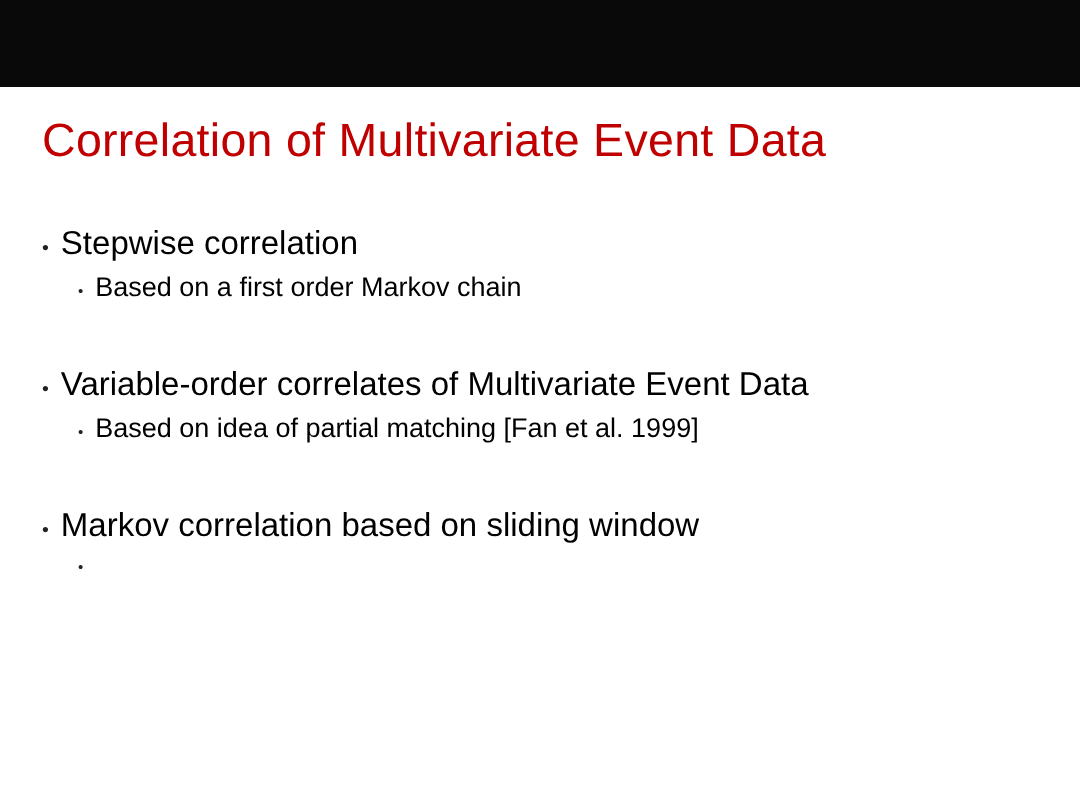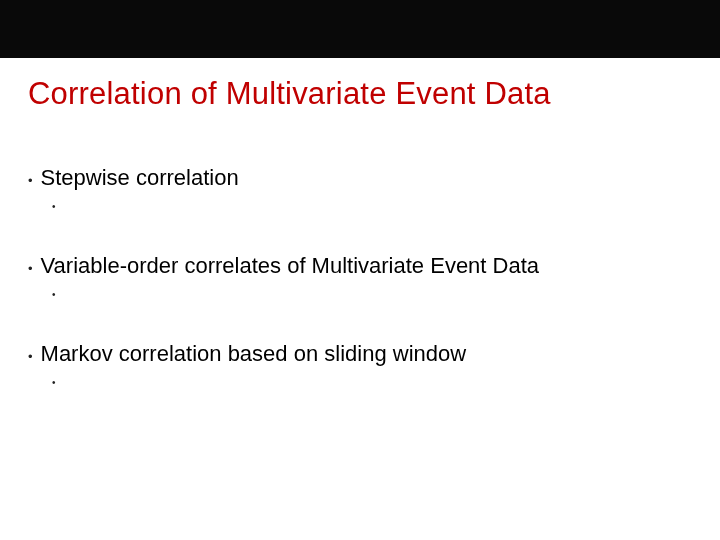--- a/index.html
+++ b/index.html
@@ -20,21 +20,21 @@
       background: #090909;
     }
     .content {
       padding: 18px 28px 0 28px;
     }
     .title {
       font-size: 31px;
       color: #c00000;
       font-weight: 400;
       letter-spacing: 0.2px;
-      margin-bottom: 22px;
+      margin-bottom: 6px;
     }
     ul.outer {
       list-style: none;
       color: #000;
     }
     ul.outer > li {
       margin-bottom: 4px;
     }
     .bullet-row {
       display: flex;
@@ -81,30 +81,32 @@
 
   <ul class="outer">
 
     <li>
       <div class="bullet-row">
         <span class="bullet-dot">•</span>
         <span class="item-text-main">Stepwise correlation</span>
       </div>
       <div class="sub-row">
         <span class="sub-dot">•</span>
+        <span class="item-text-sub">Based on a first order Markov chain</span>
       </div>
     </li>
 
     <li>
       <div class="bullet-row">
         <span class="bullet-dot">•</span>
         <span class="item-text-main">Variable-order correlates of Multivariate Event Data</span>
       </div>
       <div class="sub-row">
         <span class="sub-dot">•</span>
+        <span class="item-text-sub">Based on idea of partial matching [Fan et al. 1999]</span>
       </div>
     </li>
 
     <li>
       <div class="bullet-row">
         <span class="bullet-dot">•</span>
         <span class="item-text-main">Markov correlation based on sliding window</span>
       </div>
       <div class="sub-row">
         <span class="sub-dot">•</span>

